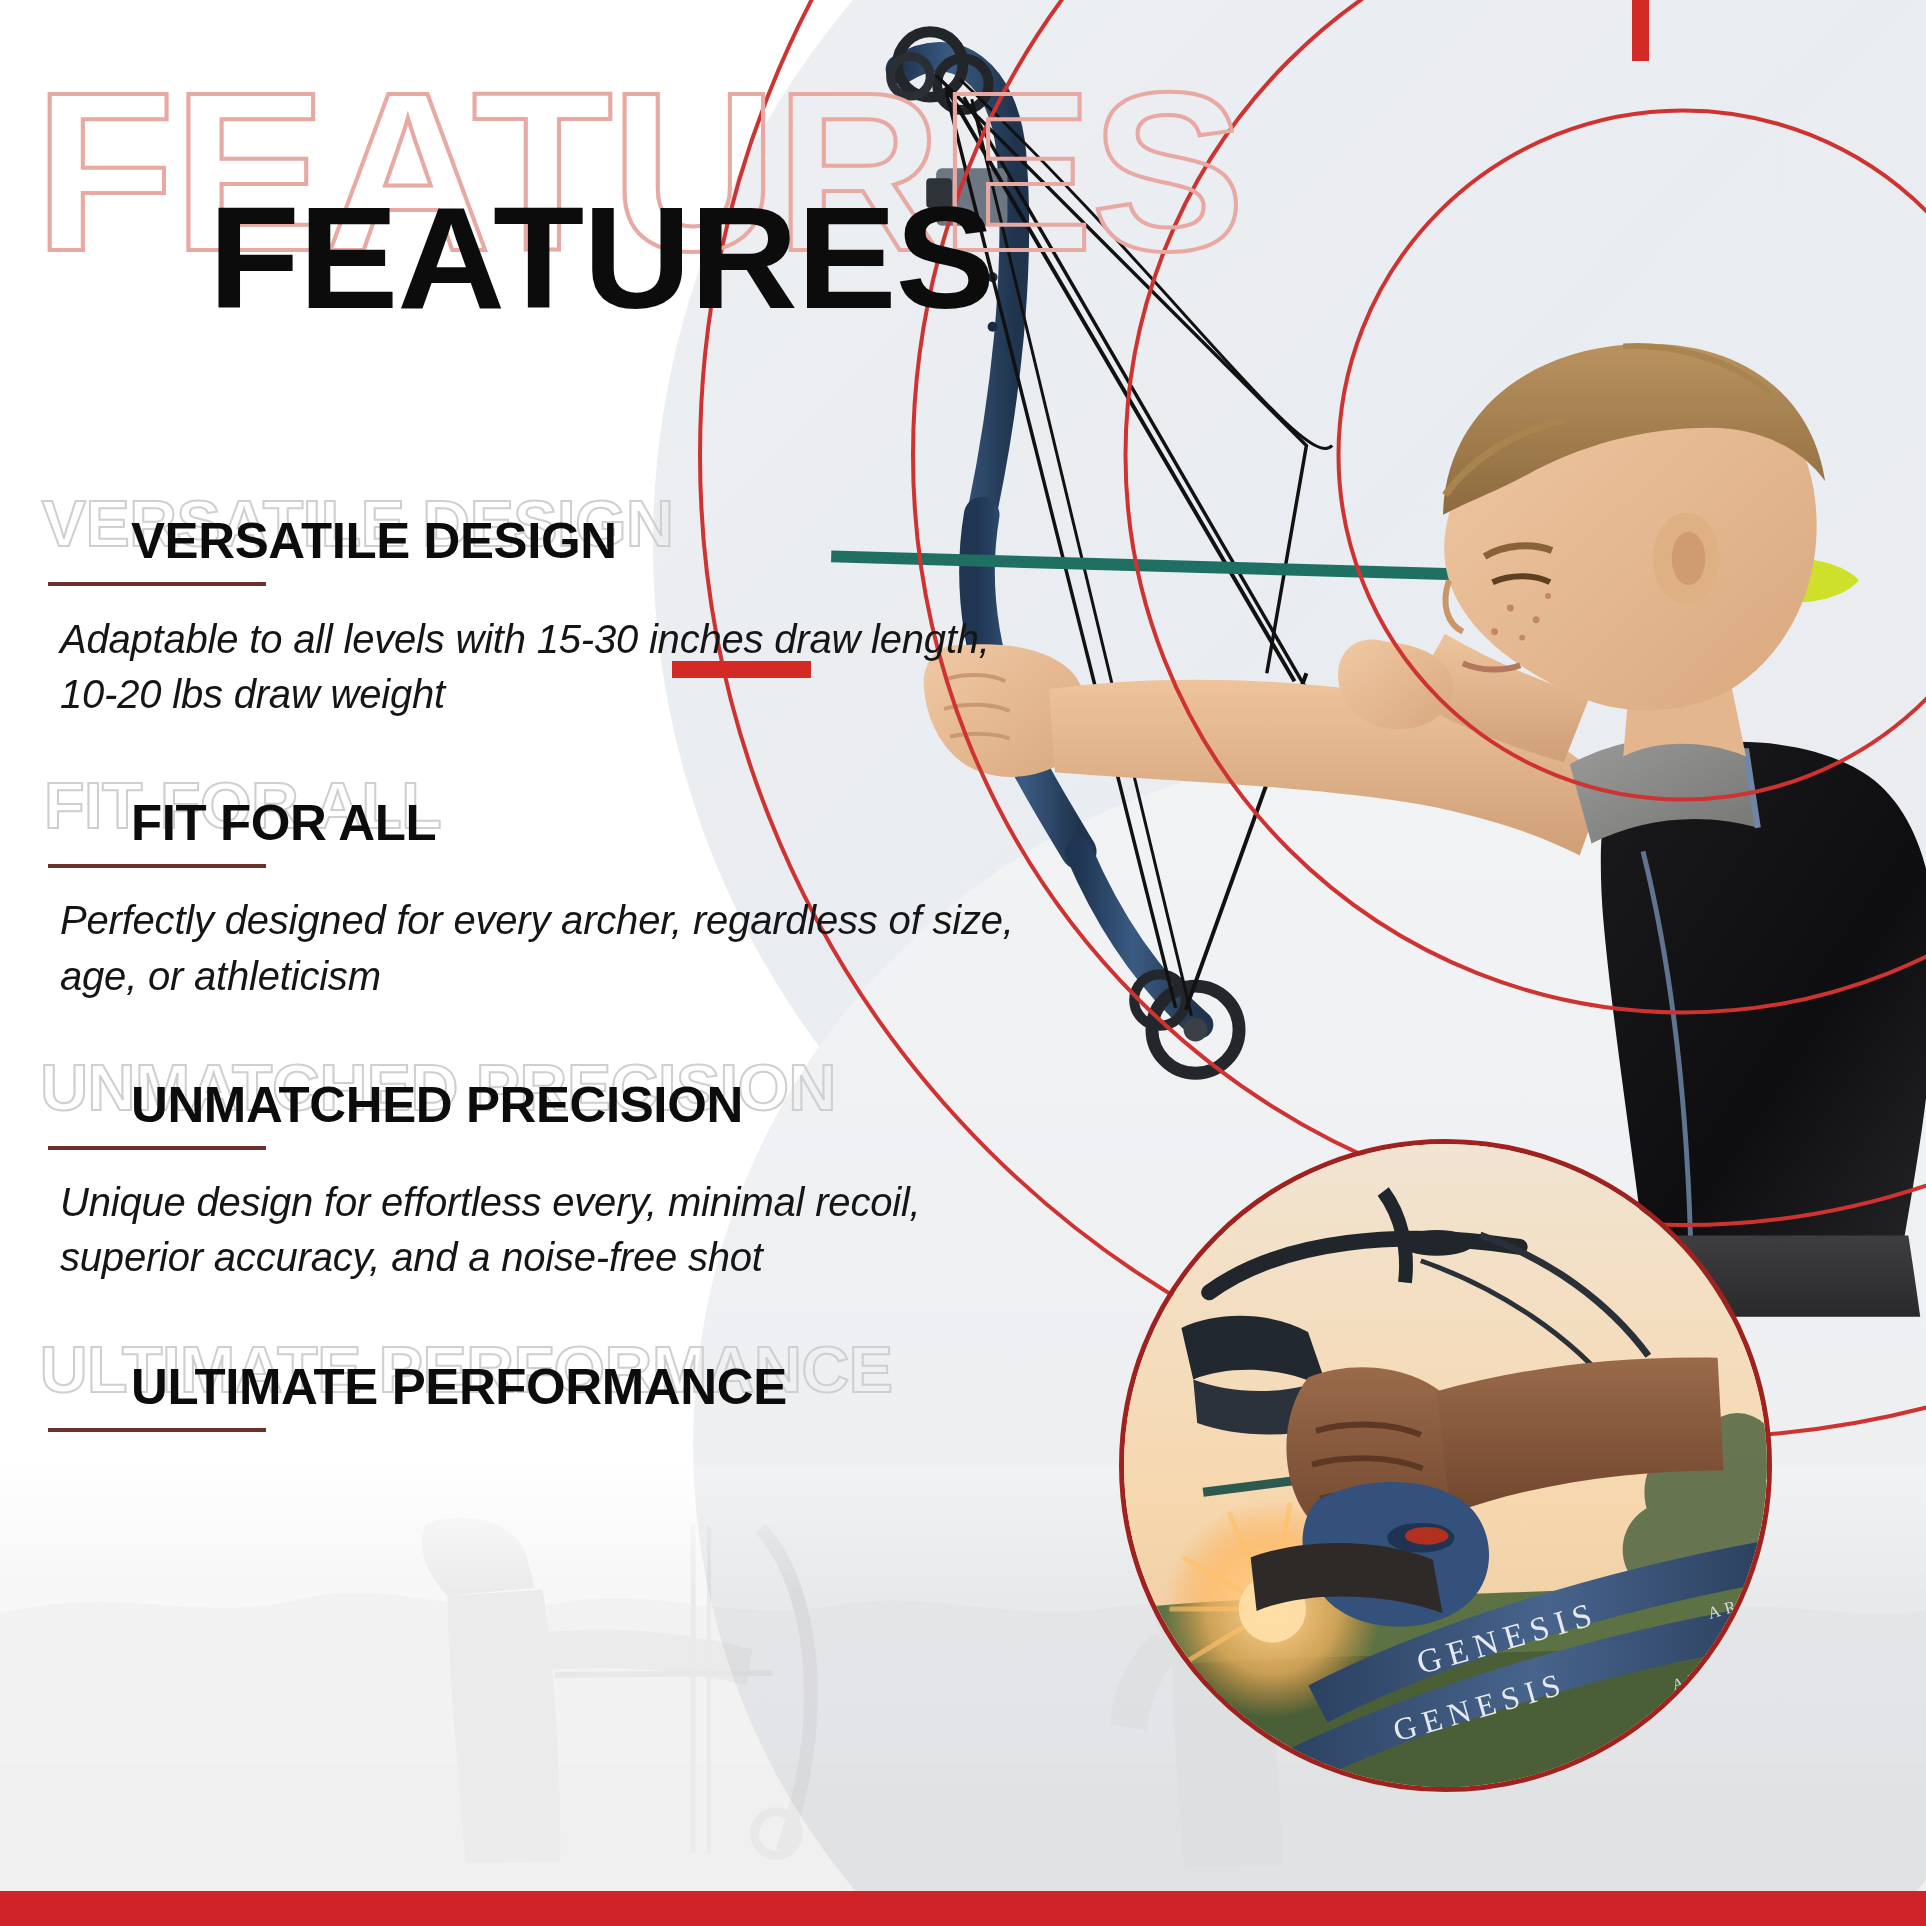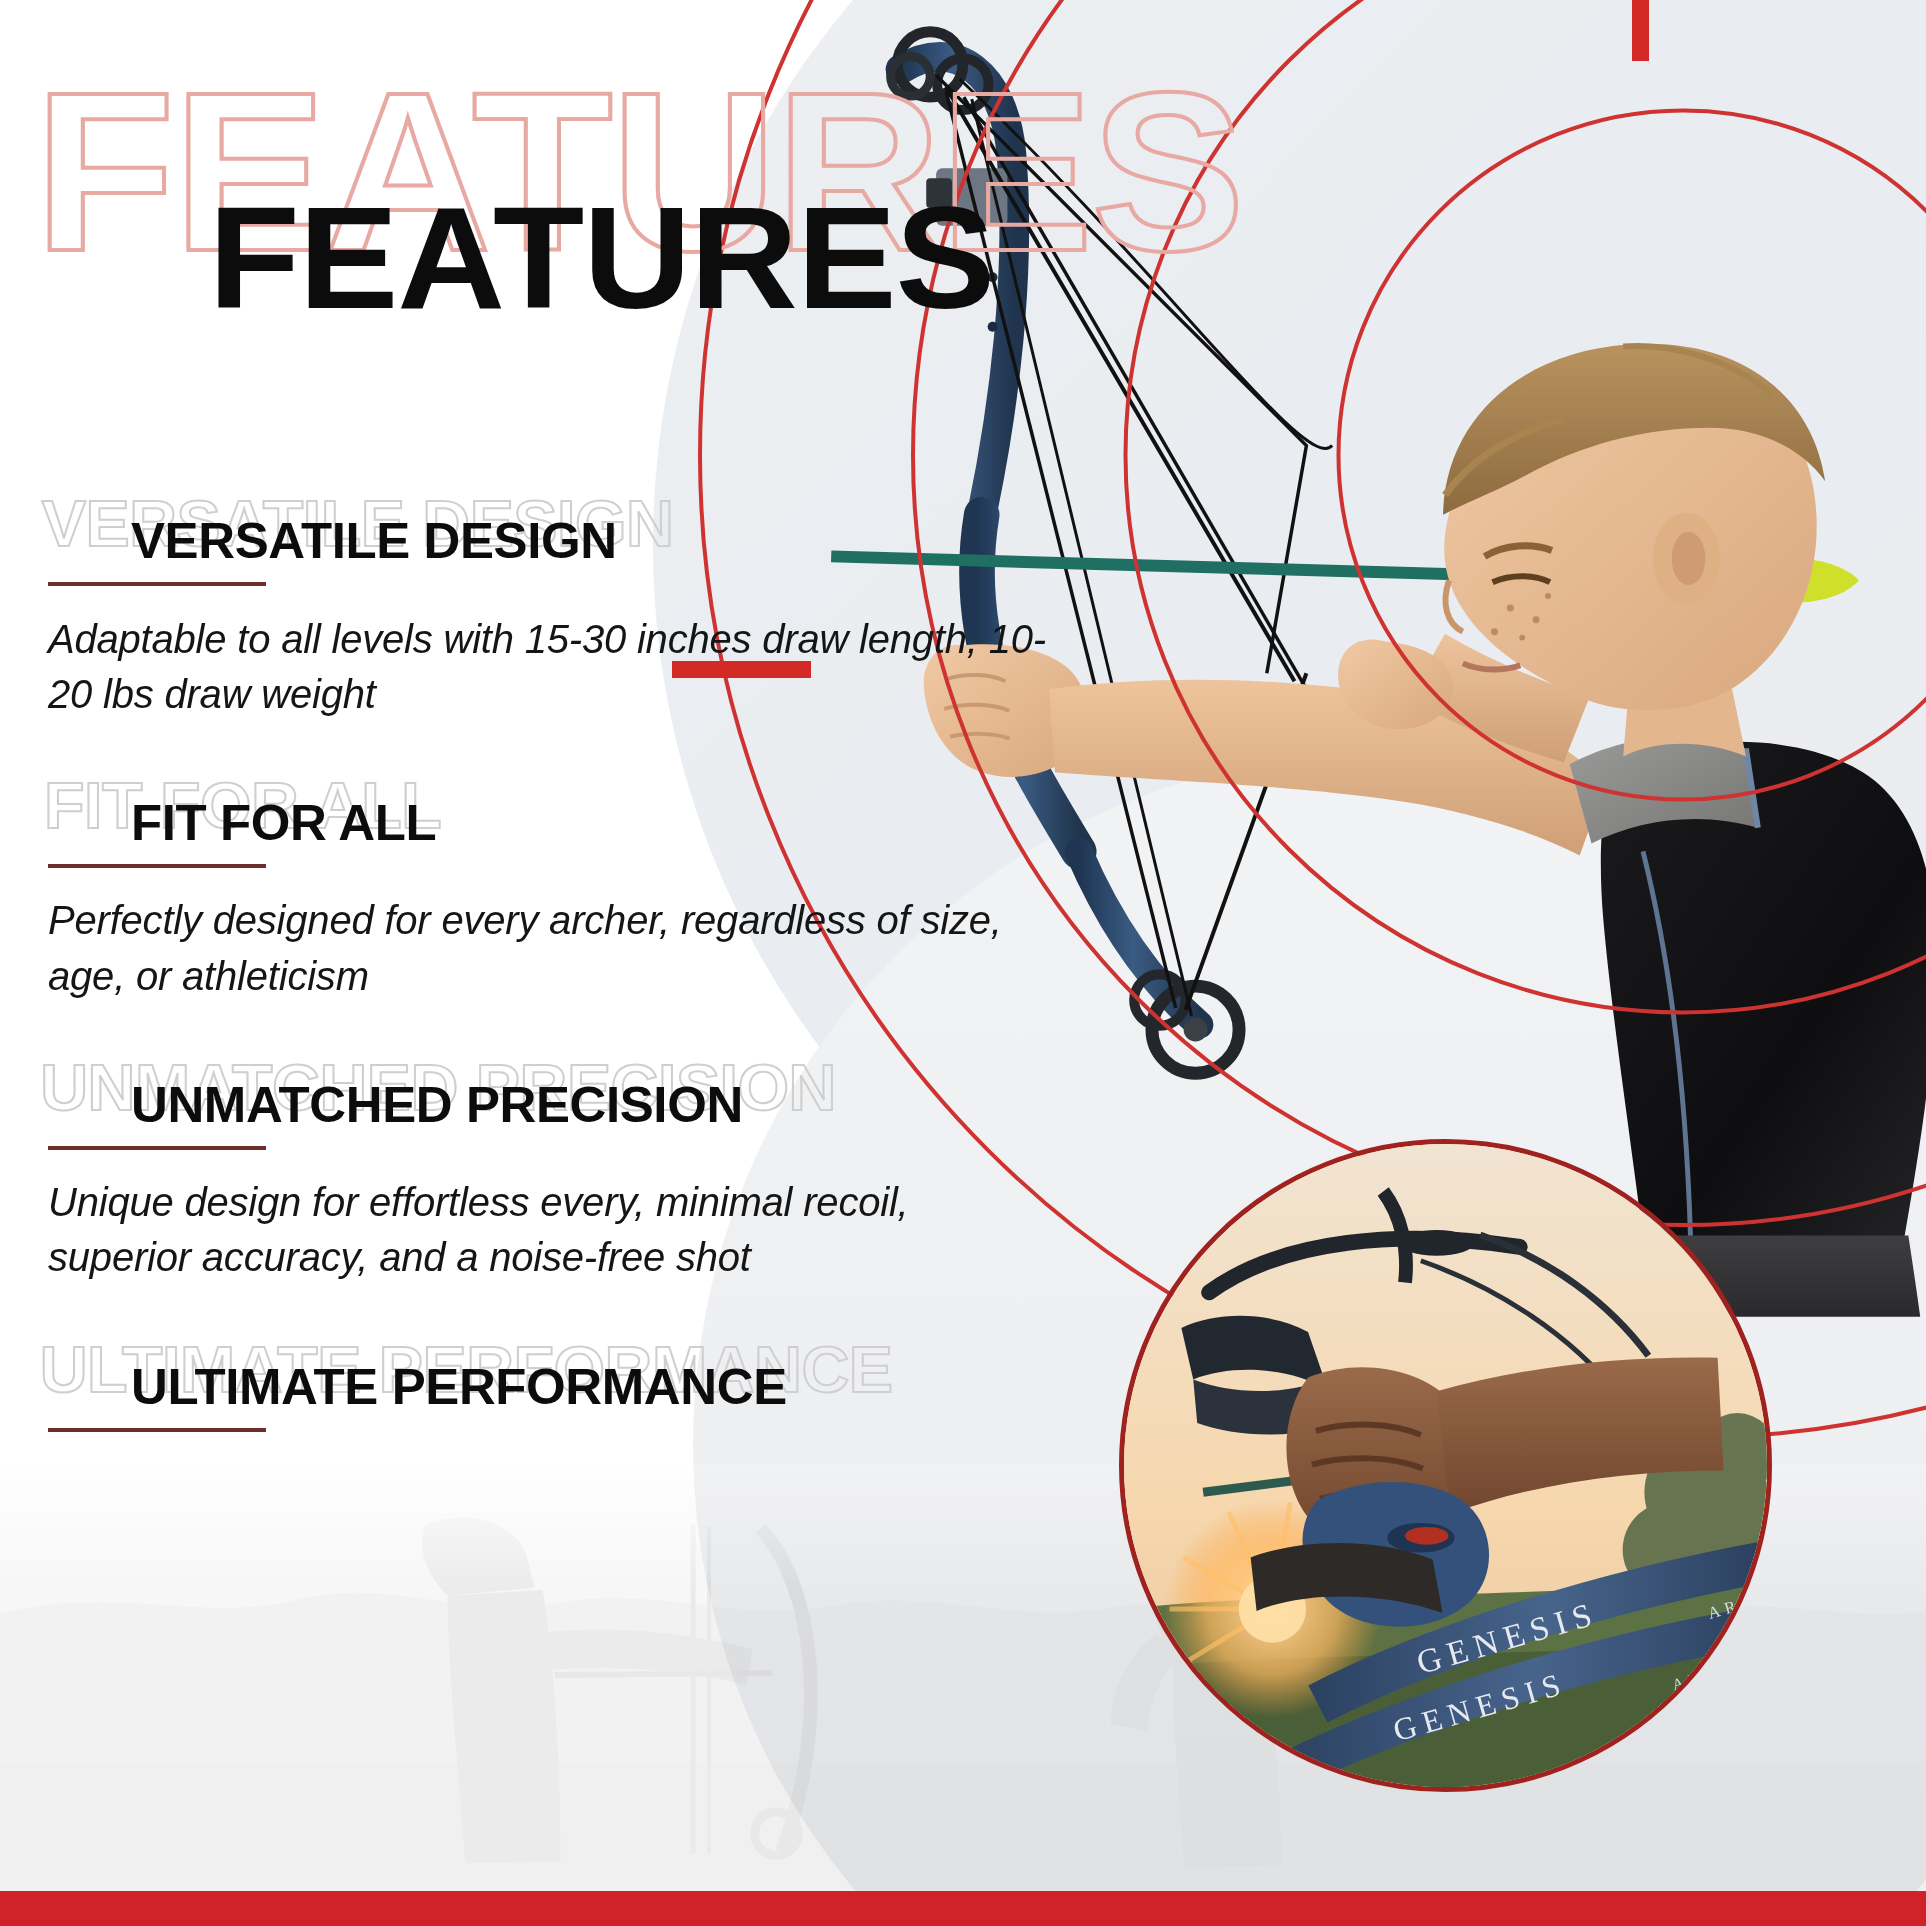--- a/index.html
+++ b/index.html
@@ -103,21 +103,21 @@
     font-size:50px; font-weight:900; letter-spacing:-0.4px;
     color:#0c0c0c; line-height:1.05; white-space:nowrap;
     transform:scaleX(1.02); transform-origin:left center;
     display:inline-block;
   }
   .feature .rule {
     position:absolute; left:48px; top:67px;
     width:218px; height:4px; background:#6b2f2c;
   }
   .feature .body {
-    margin-top:44px; padding-left:48px;
+    margin-top:44px; padding-left:60px;
     font-size:40px; font-style:italic; font-weight:400;
     color:#151515; line-height:1.38; max-width:1049px;
     letter-spacing:-0.2px;
   }
 
   
   svg { display:block; }
 </style>
 </head>
 <body>

